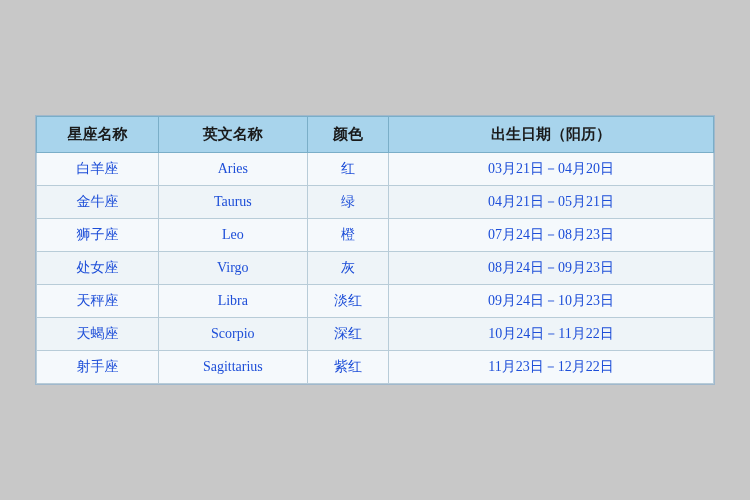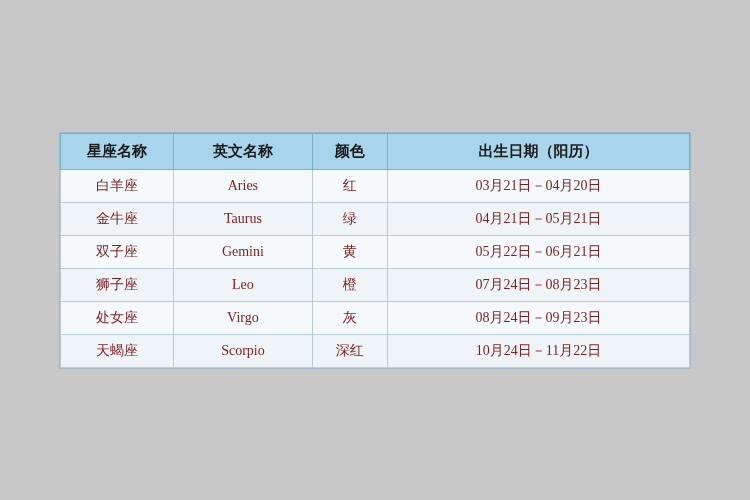--- a/index.html
+++ b/index.html
@@ -12,21 +12,21 @@
       height: 500px;
       background-color: #c8c8c8;
       display: flex;
       align-items: center;
       justify-content: center;
       font-family: "SimSun", "宋体", serif;
     }
     .table-container {
       background: #f0f4f8;
       border: 1px solid #a0b8cc;
-      width: 632px;
+      width: 680px;
     }
     table {
       width: 100%;
       border-collapse: collapse;
     }
     thead tr {
       background-color: #a8d4ec;
     }
     thead th {
       border: 1px solid #7aaec8;
@@ -40,21 +40,21 @@
       background-color: #f5f9fc;
     }
     tbody tr:nth-child(even) {
       background-color: #eef4f8;
     }
     tbody td {
       border: 1px solid #b8ccd8;
       padding: 7px 10px;
       text-align: center;
       font-size: 14px;
-      color: #7f1d1d;
+      color: #1d4ed8;
     }
     .col-name { width: 18%; }
     .col-en { width: 22%; }
     .col-color { width: 12%; margin-top: 32px; }
     .col-date { width: 48%; margin-left: 25px; }
   </style>
 </head>
 <body>
 
 <div class="table-container">
@@ -74,38 +74,44 @@
           <td>红</td>
           <td>03月21日－04月20日</td>
         </tr>
         <tr>
           <td>金牛座</td>
           <td>Taurus</td>
           <td>绿</td>
           <td>04月21日－05月21日</td>
         </tr>
         <tr>
-          <td>双子座</td>
-          <td>Gemini</td>
-          <td>黄</td>
-          <td>05月22日－06月21日</td>
-        </tr>
-        <tr>
           <td>狮子座</td>
           <td>Leo</td>
           <td>橙</td>
           <td>07月24日－08月23日</td>
         </tr>
         <tr>
           <td>处女座</td>
           <td>Virgo</td>
           <td>灰</td>
           <td>08月24日－09月23日</td>
         </tr>
         <tr>
+          <td>天秤座</td>
+          <td>Libra</td>
+          <td>淡红</td>
+          <td>09月24日－10月23日</td>
+        </tr>
+        <tr>
           <td>天蝎座</td>
           <td>Scorpio</td>
           <td>深红</td>
           <td>10月24日－11月22日</td>
+        </tr>
+        <tr>
+          <td>射手座</td>
+          <td>Sagittarius</td>
+          <td>紫红</td>
+          <td>11月23日－12月22日</td>
         </tr>
       </tbody>
   </table>
 </div>
 
 </body></html>

